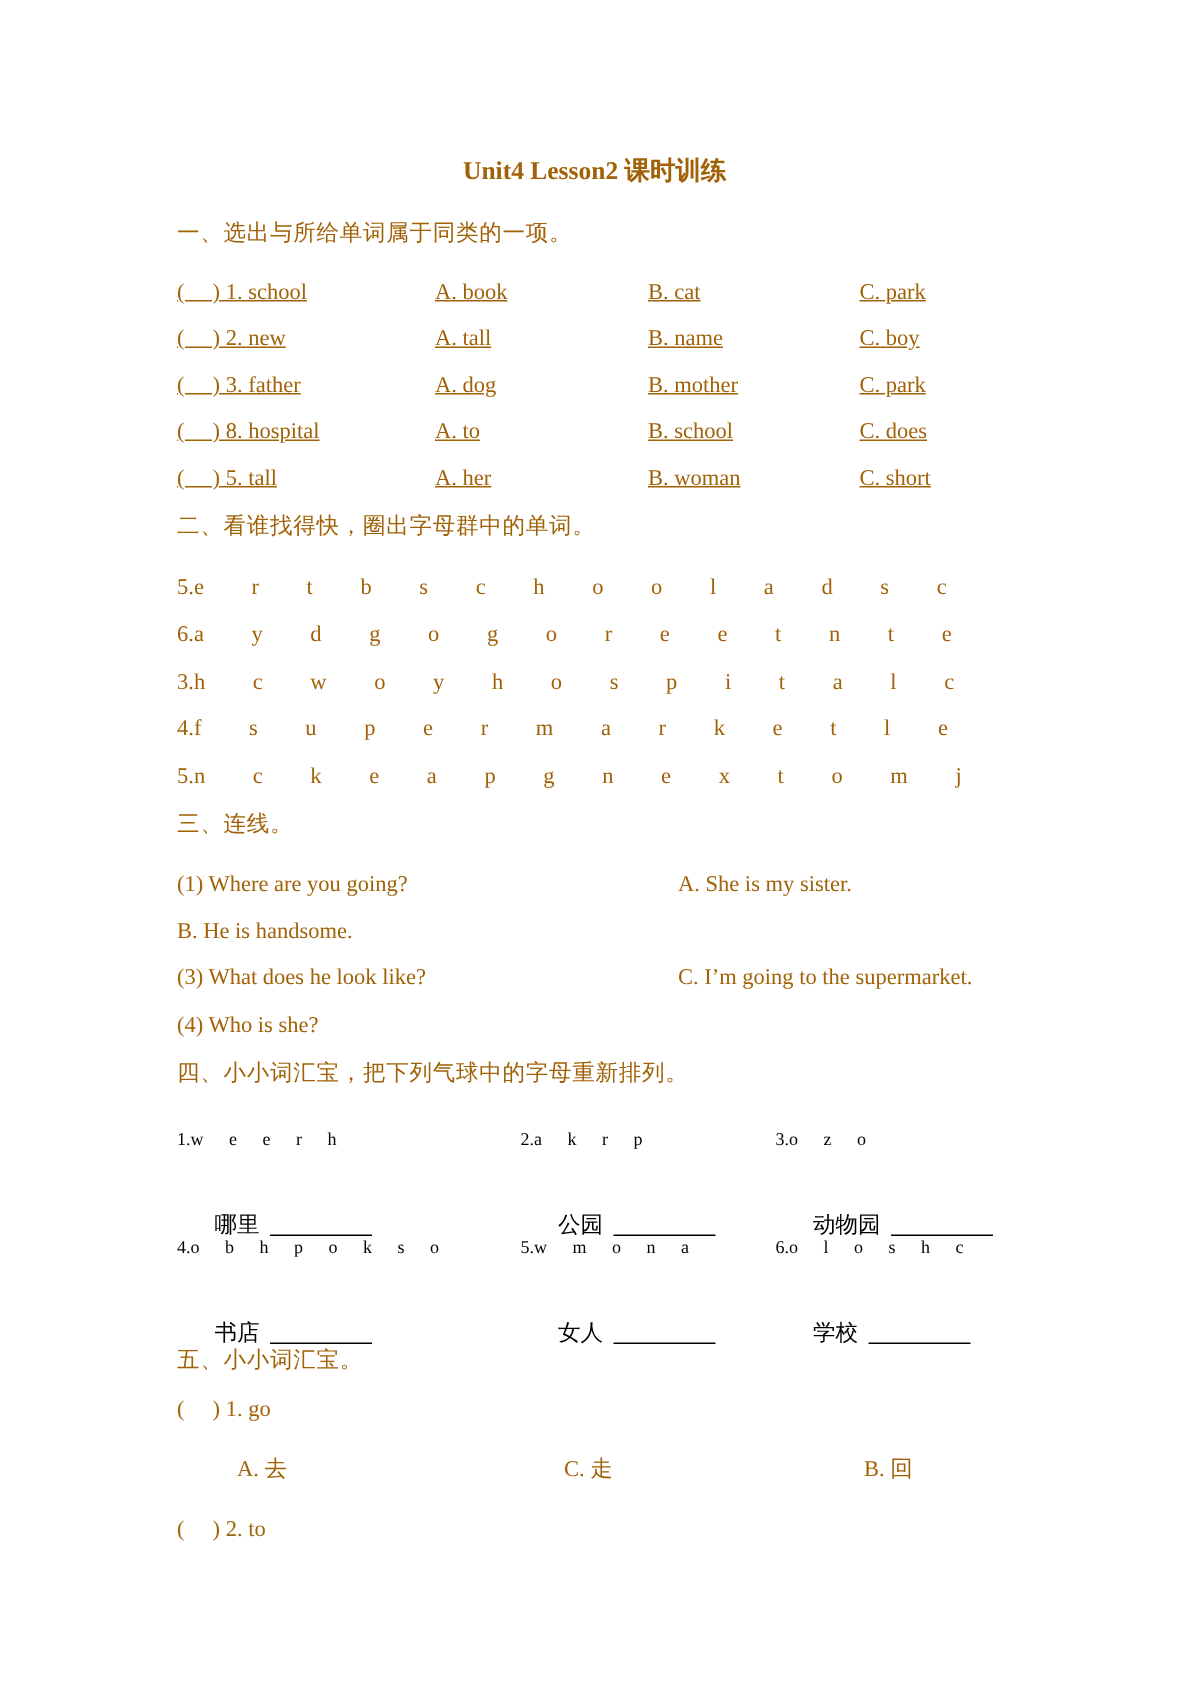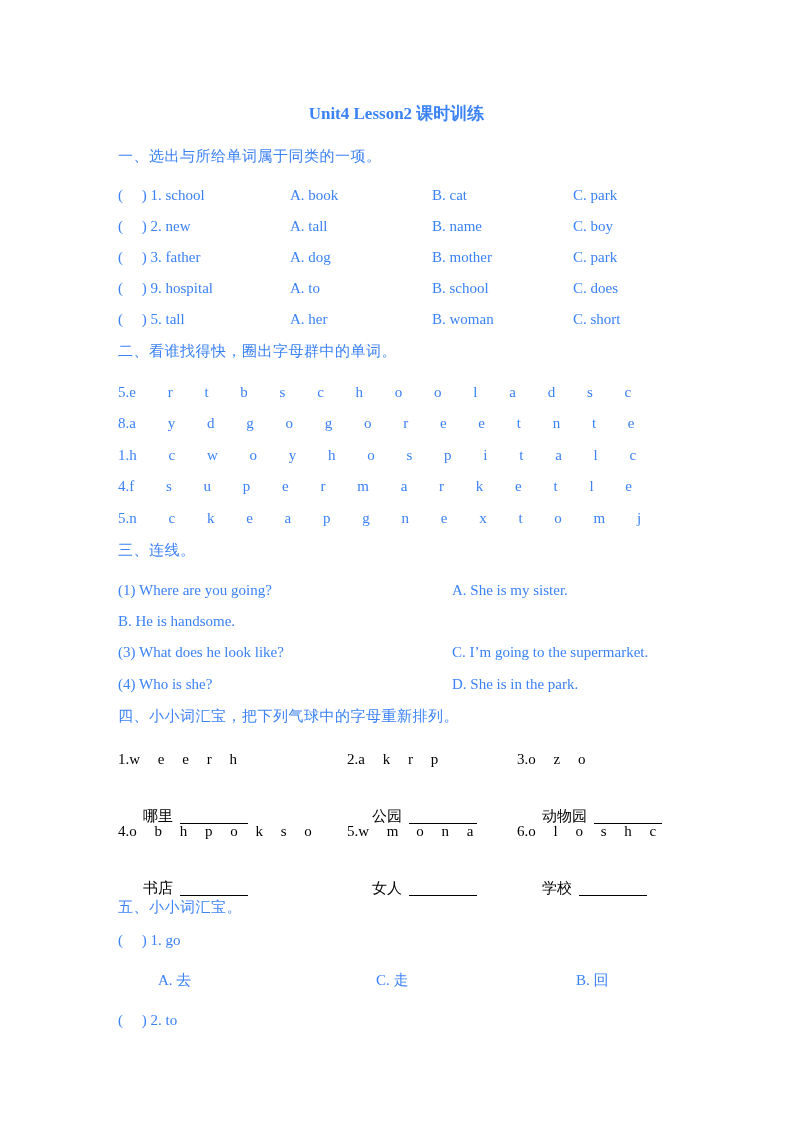--- a/index.html
+++ b/index.html
@@ -10,47 +10,48 @@
     font-family: "Liberation Serif", "DejaVu Serif", serif;
     color: #000000;
     overflow: hidden;
   }
   .line {
     position: absolute;
     left: 118px;
     font-size: 15px;
     line-height: 20px;
     white-space: pre;
-    color: #3b82f6;
+    color: #a16207;
   }
   .page-title {
     left: 0; width: 793px;
     text-align: center;
     font-size: 17px;
     font-weight: bold;
     white-space: normal;
   }
   .heading { letter-spacing: 0.5px; }
   
   .mcq-row {
     display: grid;
     grid-template-columns: 172px 142px 141px auto;
     width: 640px;
+    text-decoration: underline;
   }
   
   .letter-row { word-spacing: 28px; }
   
   .match-row {
     display: grid;
     grid-template-columns: 334px auto;
     width: 660px;
   }
   
   .unscramble-item { position: absolute; }
-  .unscramble-letters { word-spacing: 14px; white-space: pre; font-size: 15px; line-height: 20px; }
+  .unscramble-letters { word-spacing: 14px; white-space: pre; font-size: 12px; line-height: 20px; }
   .unscramble-hint {
     position: relative;
     top: 17px; left: 10px;
     font-size: 15px; line-height: 20px;
     white-space: pre;
   }
   .answer-blank {
     display: inline-block;
     width: 68px; height: 14px;
     border-bottom: 1.5px solid #000;
@@ -84,56 +85,55 @@
   <span>B. name</span>
   <span>C. boy</span>
 </div>
 <div class="line mcq-row" style="top:247px">
   <span>(     ) 3. father</span>
   <span>A. dog</span>
   <span>B. mother</span>
   <span>C. park</span>
 </div>
 <div class="line mcq-row" style="top:278px">
-  <span>(     ) 9. hospital</span>
+  <span>(     ) 8. hospital</span>
   <span>A. to</span>
   <span>B. school</span>
   <span>C. does</span>
 </div>
 <div class="line mcq-row" style="top:309px">
   <span>(     ) 5. tall</span>
   <span>A. her</span>
   <span>B. woman</span>
   <span>C. short</span>
 </div>
 
 <div class="line heading" style="top:341px">二、看谁找得快，圈出字母群中的单词。</div>
 
 <div class="line letter-row" style="top:382px">5.e r t b s c h o o l a d s c</div>
-<div class="line letter-row" style="top:413px">8.a y d g o g o r e e t n t e</div>
-<div class="line letter-row" style="top:445px">1.h c w o y h o s p i t a l c</div>
+<div class="line letter-row" style="top:413px">6.a y d g o g o r e e t n t e</div>
+<div class="line letter-row" style="top:445px">3.h c w o y h o s p i t a l c</div>
 <div class="line letter-row" style="top:476px">4.f s u p e r m a r k e t l e</div>
 <div class="line letter-row" style="top:508px">5.n c k e a p g n e x t o m j</div>
 
 <div class="line heading" style="top:540px">三、连线。</div>
 
 <div class="line match-row" style="top:580px">
   <span>(1) Where are you going?</span>
   <span>A. She is my sister.</span>
 </div>
 <div class="line match-row" style="top:611px">
   <span>B. He is handsome.</span>
 </div>
 <div class="line match-row" style="top:642px">
   <span>(3) What does he look like?</span>
   <span>C. I’m going to the supermarket.</span>
 </div>
 <div class="line match-row" style="top:674px">
   <span>(4) Who is she?</span>
-  <span>D. She is in the park.</span>
 </div>
 
 <div class="line heading" style="top:706px">四、小小词汇宝，把下列气球中的字母重新排列。</div>
 
 <div class="unscramble-item" style="left:118px; top:749px">
   <div class="unscramble-letters">1.w e e r h</div>
   <div class="unscramble-hint">
     <span>哪里</span><span class="answer-blank"></span>
   </div>
 </div>

